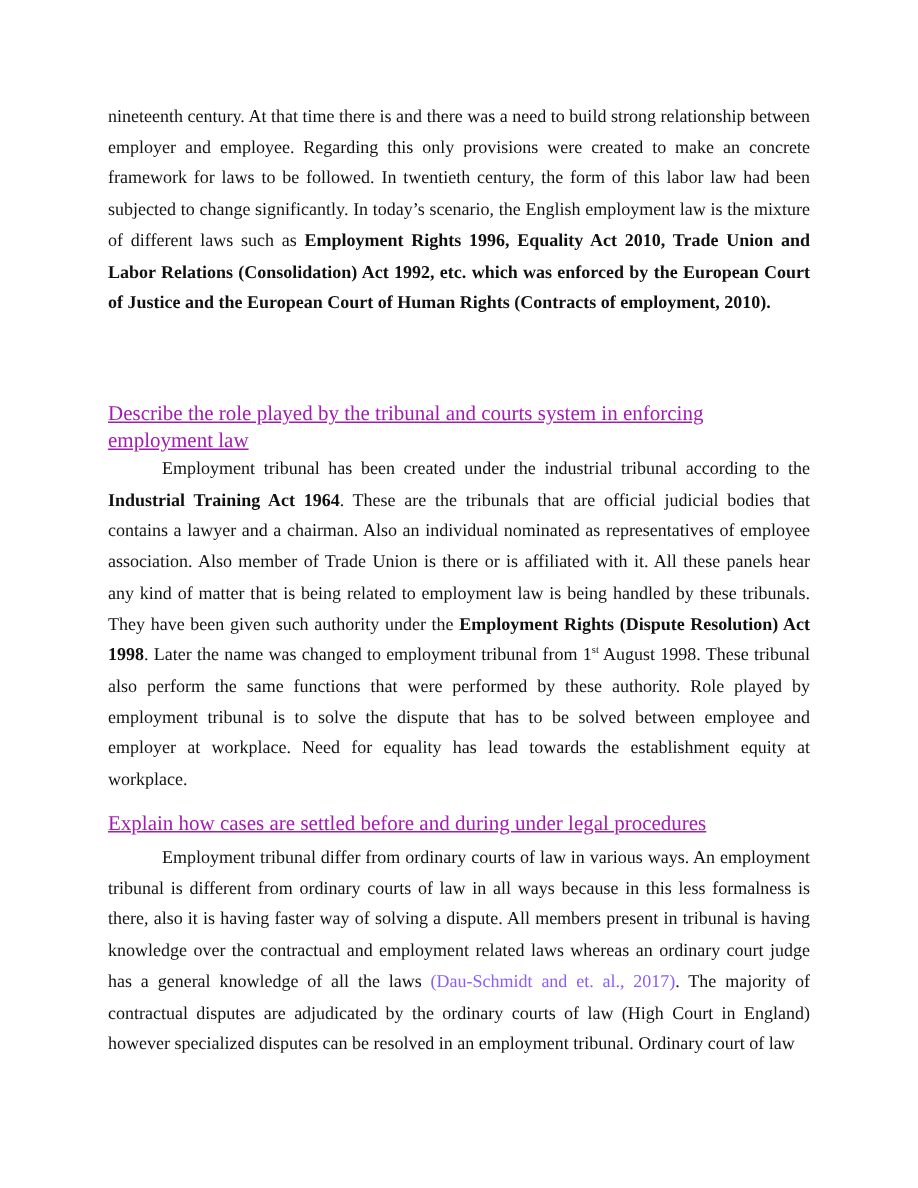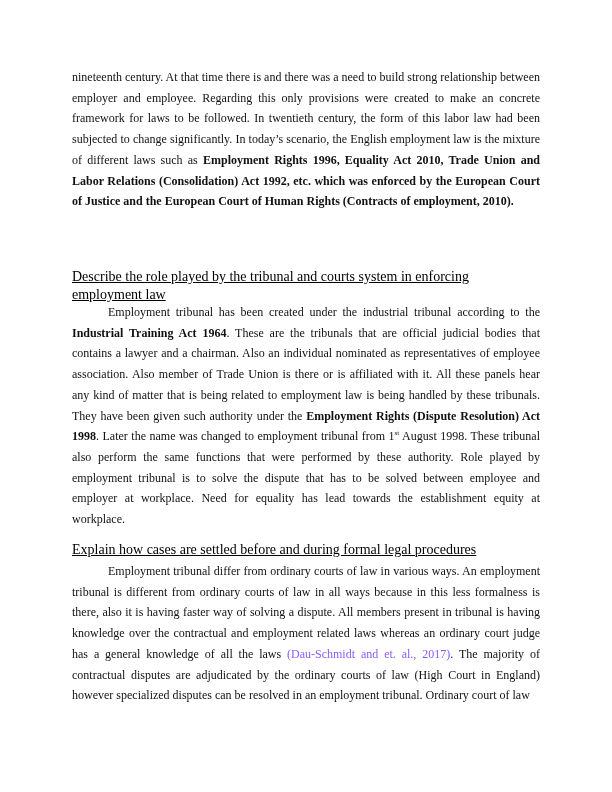--- a/index.html
+++ b/index.html
@@ -9,34 +9,34 @@
     }
     .para {
       position: absolute; left: 72px; width: 468px;
       font-family: "Liberation Serif", serif; font-size: 12px; color: #111;
       line-height: 20.7px; text-align: justify; margin: 0;
     }
     .para.indent { text-indent: 36px; }
     .para b { font-weight: bold; }
     .heading {
       position: absolute; left: 72px; width: 468px;
-      font-family: "Liberation Serif", serif; font-size: 14px; color: #000000;
+      font-family: "Liberation Serif", serif; font-size: 14px; color: #a21caf;
       text-decoration: underline; line-height: 18px; margin: 0;
     }
     sup { font-size: 7px; vertical-align: super; line-height: 0; }
     .cite { color: #8b5cf6; }
   </style>
 </head>
 <body>
 
 <div class="page">
 
   <p class="para" style="top:67px;"><span>nineteenth century. At that time there is and there was a need to build strong relationship between employer and employee. Regarding this only provisions were created to make an concrete framework for laws to be followed. In twentieth century, the form of this labor law had been subjected to change significantly. In today’s scenario, the English employment law is the mixture of different laws such as </span><b>Employment Rights 1996, Equality Act 2010, Trade Union and Labor Relations (Consolidation) Act 1992, etc. which was enforced by the European Court of Justice and the European Court of Human Rights (Contracts of employment, 2010).</b></p>
 
   <p class="heading" style="top:268px;">Describe the role played by the tribunal and courts system in enforcing employment law</p>
 
   <p class="para indent" style="top:302px;"><span>Employment tribunal has been created under the industrial tribunal according to the </span><b>Industrial Training Act 1964</b><span>. These are the tribunals that are official judicial bodies that contains a lawyer and a chairman. Also an individual nominated as representatives of employee association. Also member of Trade Union is there or is affiliated with it. All these panels hear any kind of matter that is being related to employment law is being handled by these tribunals. They have been given such authority under the </span><b>Employment Rights (Dispute Resolution) Act 1998</b><span>. Later the name was changed to employment tribunal from 1</span><sup>st</sup><span> August 1998. These tribunal also perform the same functions that were performed by these authority. Role played by employment tribunal is to solve the dispute that has to be solved between employee and employer at workplace. Need for equality has lead towards the establishment equity at workplace.</span></p>
 
-  <p class="heading" style="top:541px;">Explain how cases are settled before and during formal legal procedures</p>
+  <p class="heading" style="top:541px;">Explain how cases are settled before and during under legal procedures</p>
 
   <p class="para indent" style="top:561px;"><span>Employment tribunal differ from ordinary courts of law in various ways. An employment tribunal is different from ordinary courts of law in all ways because in this less formalness is there, also it is having faster way of solving a dispute. All members present in tribunal is having knowledge over the contractual and employment related laws whereas an ordinary court judge has a general knowledge of all the laws </span><span class="cite">(Dau-Schmidt and et. al., 2017)</span><span>. The majority of contractual disputes are adjudicated by the ordinary courts of law (High Court in England) however specialized disputes can be resolved in an employment tribunal. Ordinary court of law</span></p>
 
 </div>
 
 </body></html>

